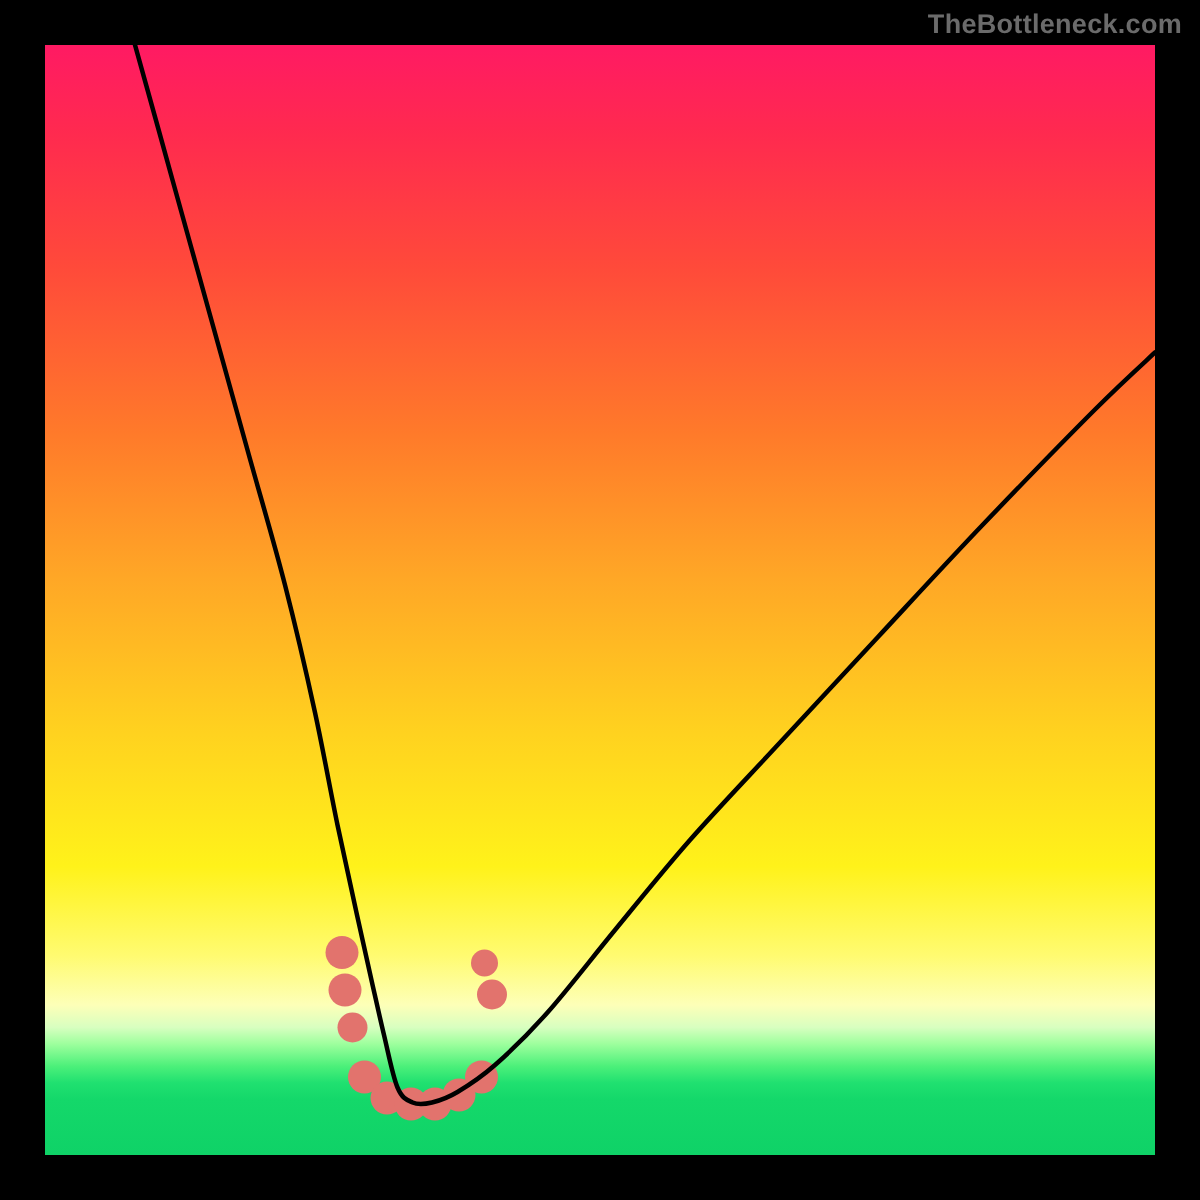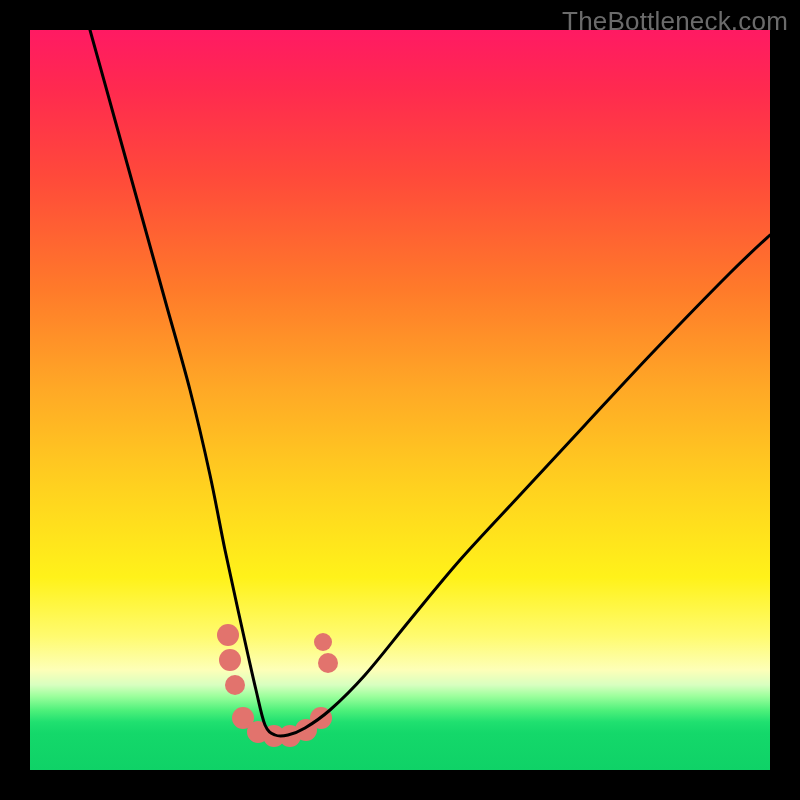--- a/index.html
+++ b/index.html
@@ -45,22 +45,22 @@
       #20e070 93.5%,
       #14d86a 95%,
       #0fd267 100%
     );
   }
   .watermark {
     position: absolute;
     top: 6px;
     right: 12px;
     color: #6b6b6b;
-    font-size: 26px;
-    font-weight: 400;
+    font-size: 18px;
+    font-weight: 700;
     letter-spacing: 0.2px;
   }
   svg.curve {
     position: absolute;
     inset: 0;
   }
 </style>
 </head>
 <body>
 

